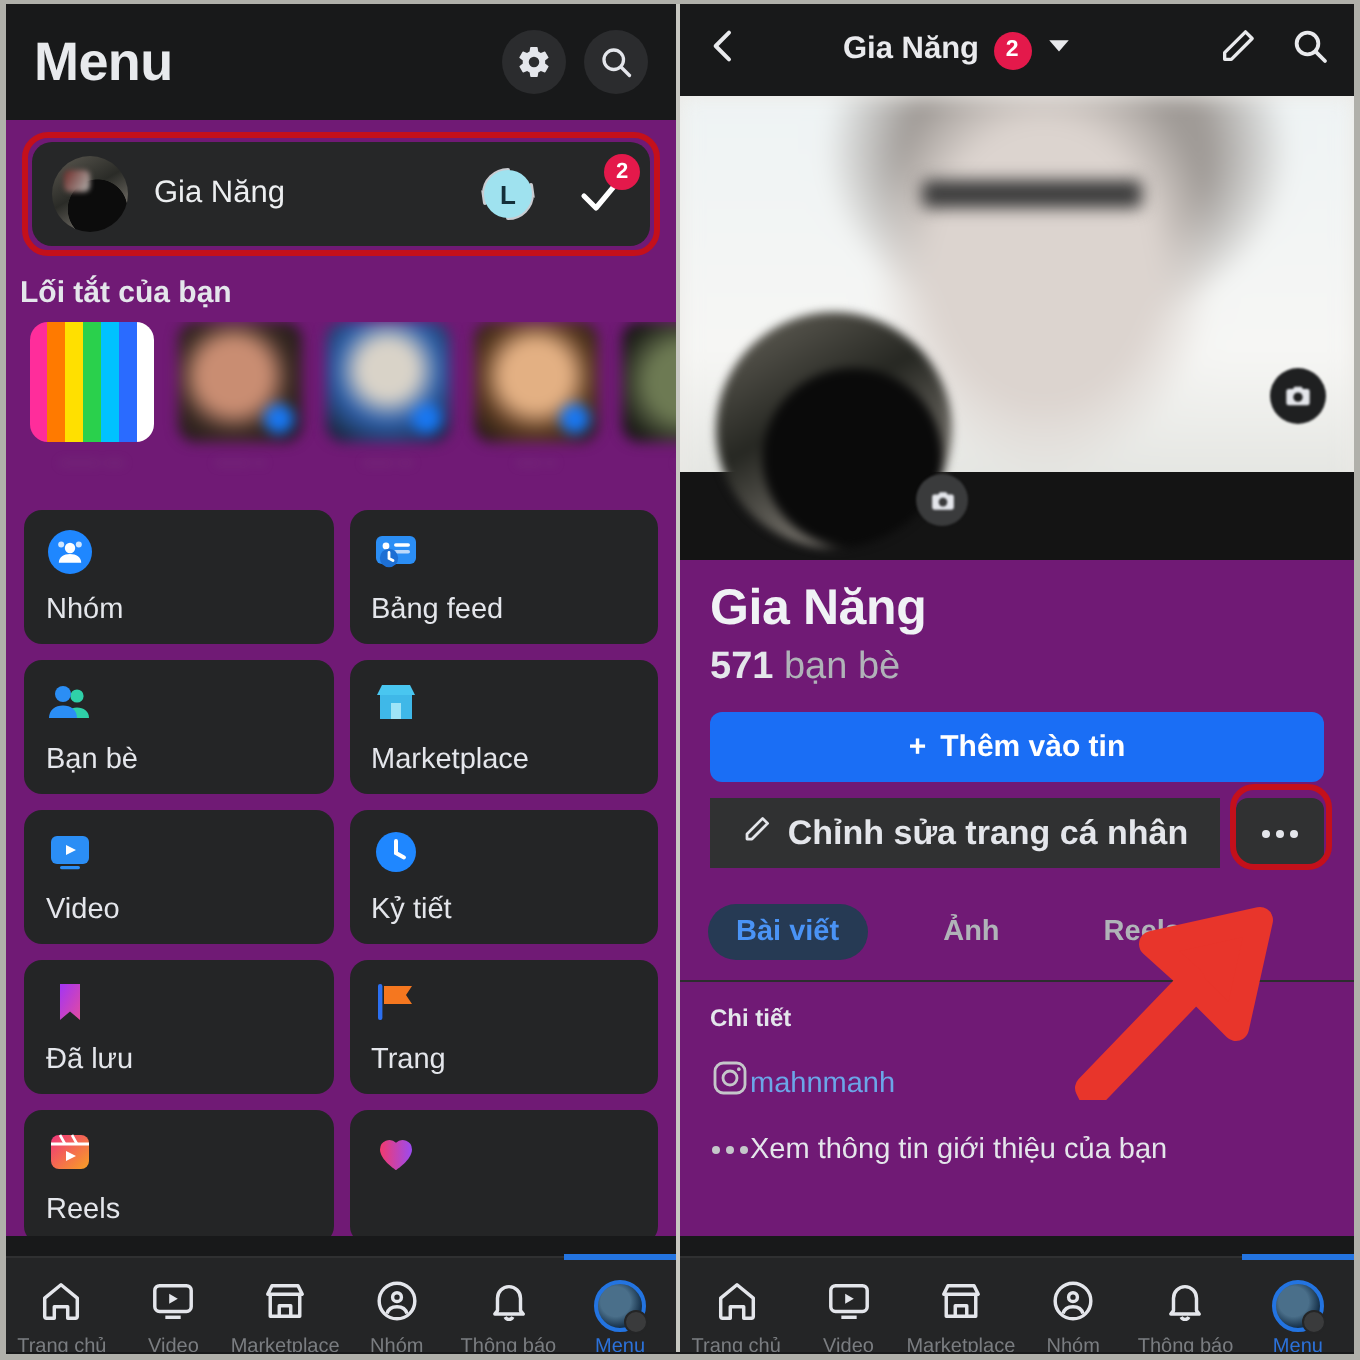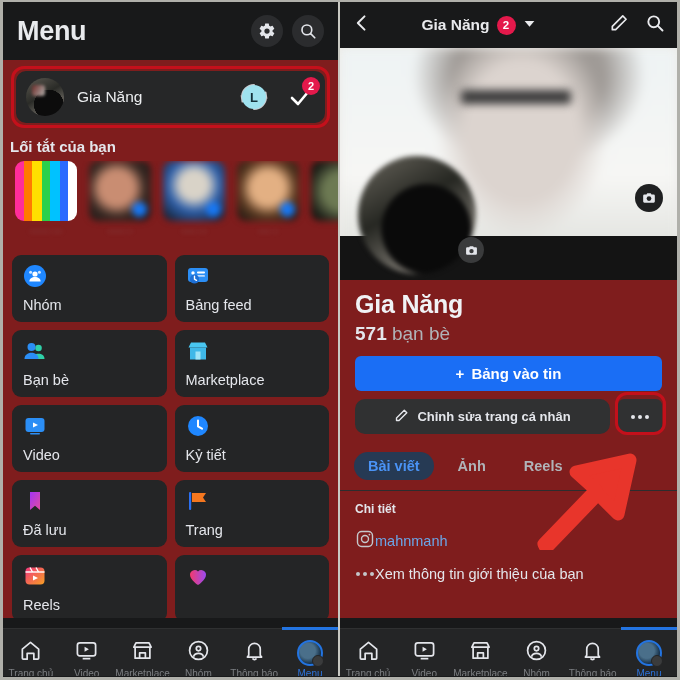--- a/index.html
+++ b/index.html
@@ -16,21 +16,21 @@
     display: flex;
     border: 3px solid #b0b0aa;
     border-top-width: 2px;
   }
 
   
   .panel {
     position: relative;
     width: 337px;
     height: 674px;
-    background: #7f1d1d;
+    background: #701a75;
     overflow: hidden;
     flex: 0 0 auto;
   }
   .panel.left { border-right: 2px solid #c8c8c2; }
 
   
   .menu-header {
     height: 58px;
     display: flex;
     align-items: center;
@@ -335,23 +335,23 @@
   .action-row {
     display: flex;
     gap: 8px;
     margin: 8px 15px 0 15px;
     align-items: center;
   }
   .btn-secondary {
     flex: 1;
     height: 35px;
     background: #303132;
-    border-radius: 10px;
+    border-radius: 0;
     color: #e4e6eb;
-    font-size: 13px;
+    font-size: 17px;
     font-weight: bold;
     display: flex; align-items: center; justify-content: center;
     gap: 8px;
   }
   .btn-more {
     width: 44px; height: 35px;
     background: #303132;
     border-radius: 6px;
     display: flex; align-items: center; justify-content: center;
     gap: 3px;
@@ -365,21 +365,21 @@
     right: 11px; top: 390px;
     width: 51px; height: 43px;
     border: 3.5px solid #c4101b;
     border-radius: 12px;
     pointer-events: none;
   }
 
   
   .tabs {
     display: flex;
-    gap: 10px;
+    gap: 24px;
     padding: 12px 14px 10px 14px;
     border-bottom: 1px solid #2c2d2e;
     margin-top: 6px;
   }
   .tab {
     padding: 6px 14px;
     border-radius: 16px;
     color: #b0b3b8;
     font-size: 14.5px;
     font-weight: 600;
@@ -744,21 +744,21 @@
     <div class="identity">
       <div class="prof-name">Gia Năng</div>
       <div class="friend-count">
         <b>571</b>
         <span>bạn bè</span>
       </div>
     </div>
 
     <div class="btn-primary">
       <span>+</span>
-      <span>Bảng vào tin</span>
+      <span>Thêm vào tin</span>
     </div>
 
     <div class="action-row">
       <div class="btn-secondary">
         <span>
           <svg width="15" height="15" viewBox="0 0 24 24" fill="none" stroke="#e4e6eb" stroke-width="2.2" stroke-linecap="round" stroke-linejoin="round">
               <path d="M16.5 3.5 20.5 7.5 8 20H4v-4z"></path>
             </svg>
         </span>
         <span>Chỉnh sửa trang cá nhân</span>

